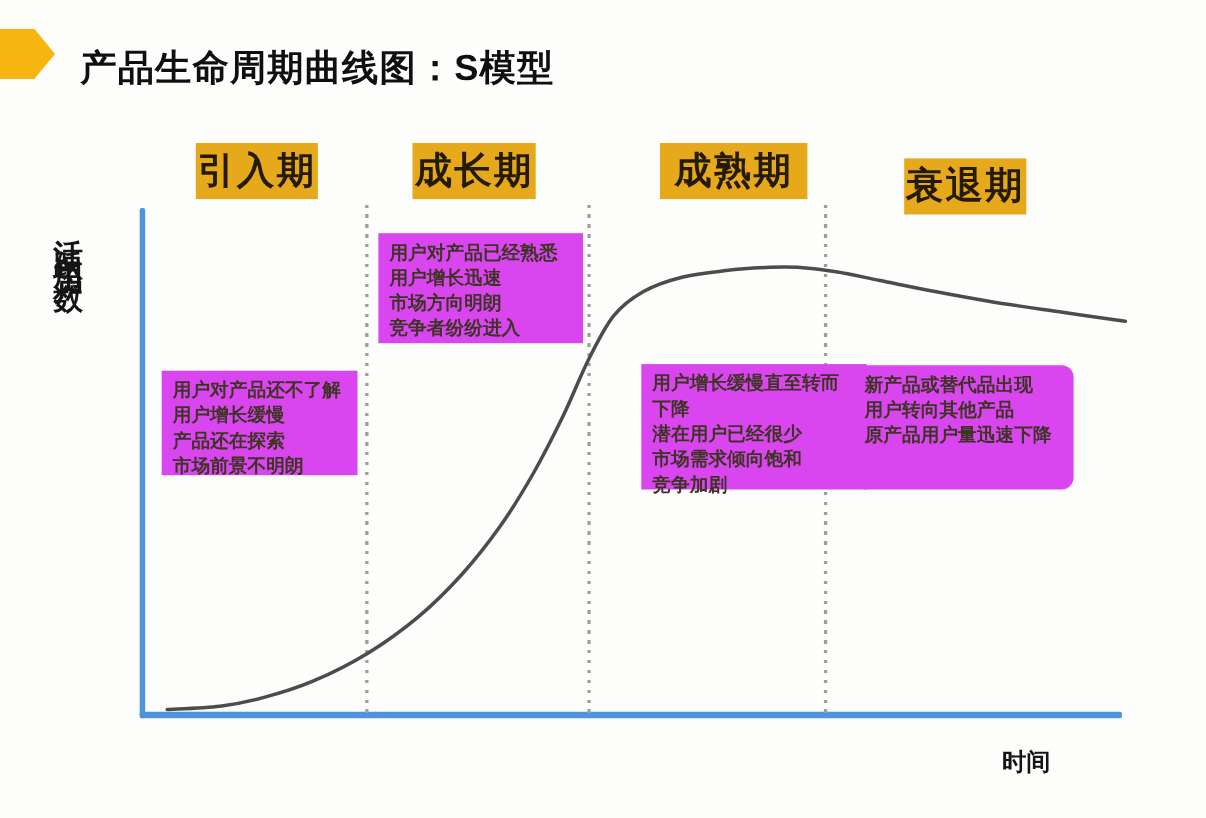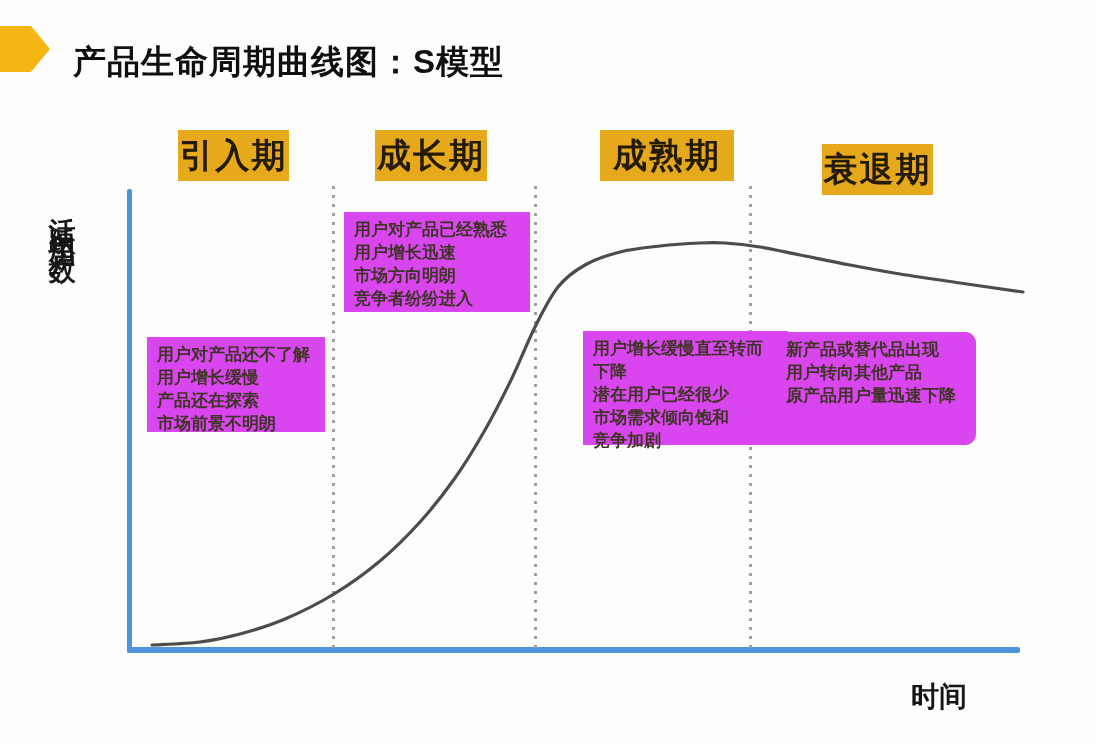--- a/index.html
+++ b/index.html
@@ -26,21 +26,21 @@
   
   .y-axis{left:127px;top:189px;width:5px;height:464px;background:#4e94dc;border-radius:2px;}
   .x-axis{left:127px;top:647px;width:893px;height:6px;background:#4e94dc;border-radius:2px;}
   .y-axis-label{
     left:44px;top:196px;
     writing-mode:vertical-rl;text-orientation:upright;
     font-size:27px;font-weight:bold;letter-spacing:10px;color:#151515;
   }
   .x-axis-label{
     left:911px;top:678px;
-    font-size:28px;font-weight:bold;color:#151515;white-space:nowrap;
+    font-size:22px;font-weight:bold;color:#151515;white-space:nowrap;
   }
 
   
   .divider{
     top:186px;height:466px;width:3px;
     background-image:repeating-linear-gradient(to bottom,#9e9e9e 0 3px,transparent 3px 9px);
   }
   .d1{left:332px;}
   .d2{left:534px;}
   .d3{left:749px;}

